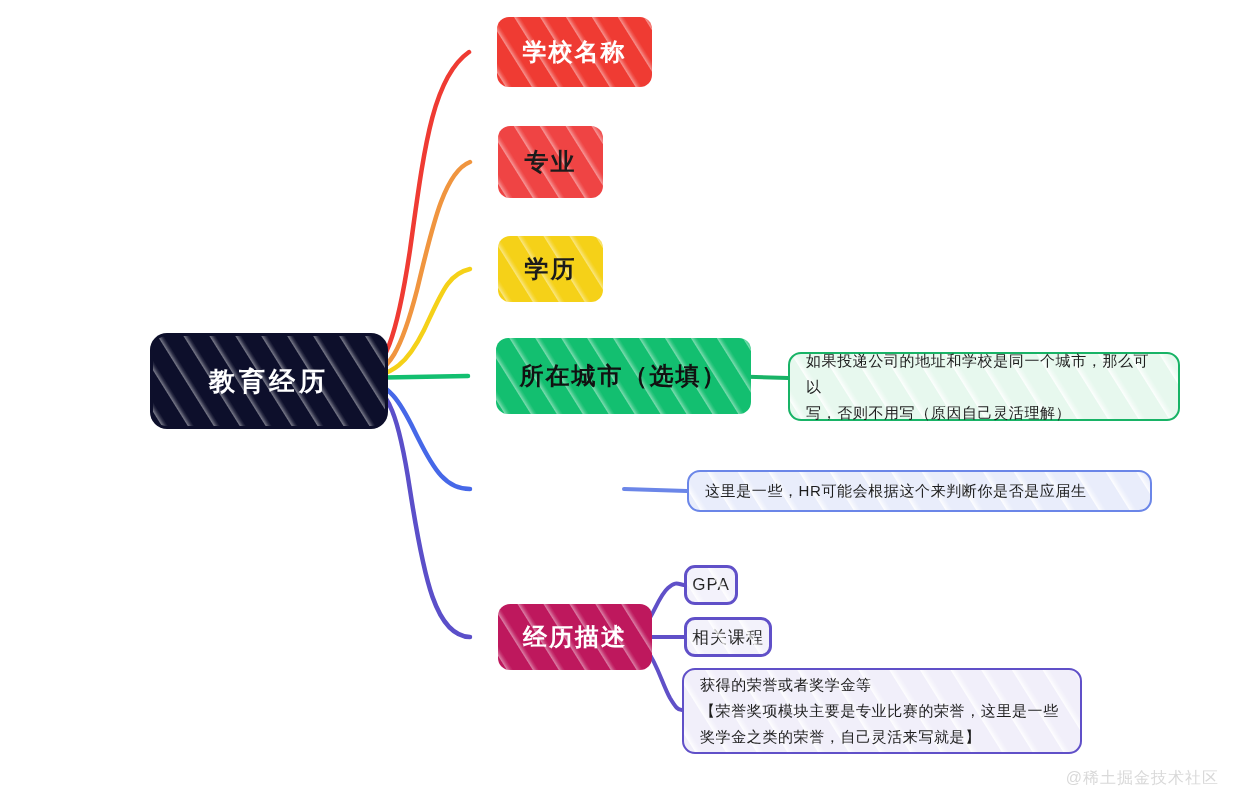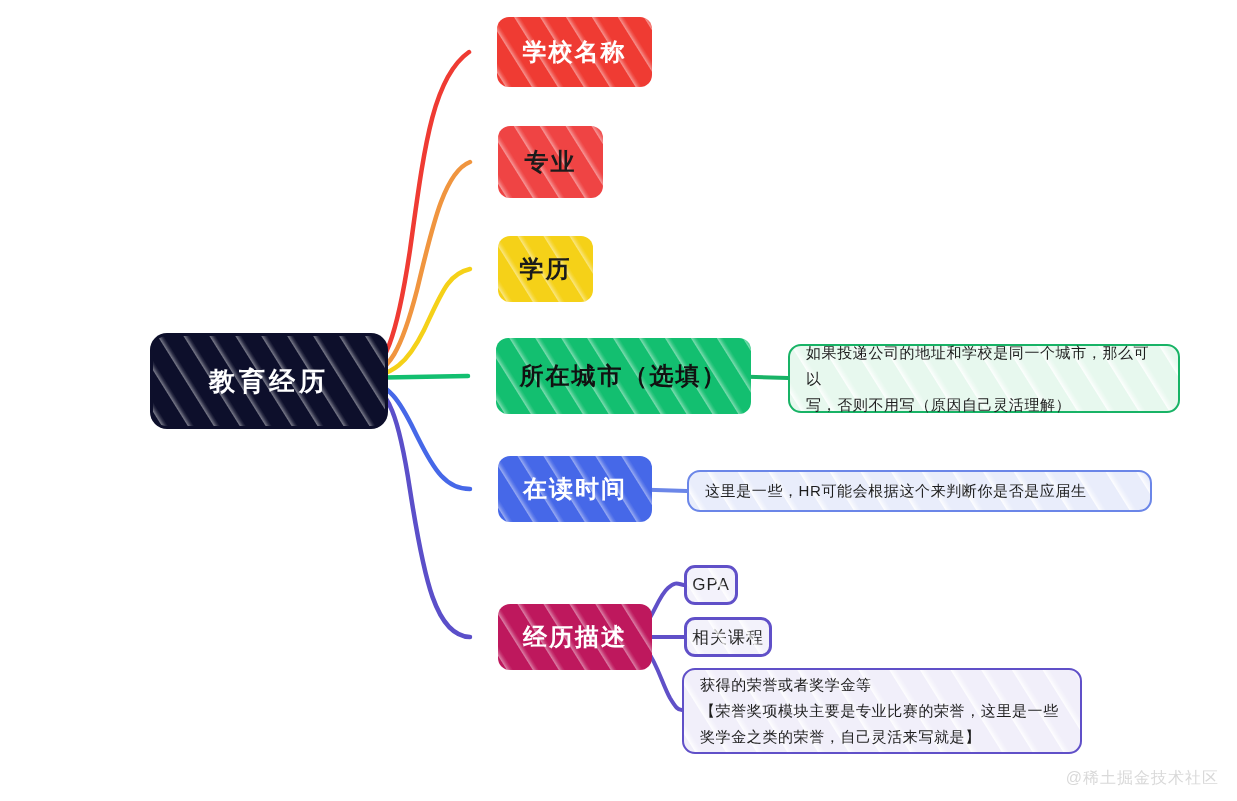--- a/index.html
+++ b/index.html
@@ -62,21 +62,21 @@
     color:#ffffff;
     font-size:26px;font-weight:bold;
     border-radius:14px;
     letter-spacing:4px;
     box-shadow:0 0 0 3px #0d0f2b;
   }
 
   
   #node-school{left:469px;top:17px;width:155px;height:70px;background:#ef3b33;color:#fff;font-size:24px;font-weight:bold;}
   #node-major{left:470px;top:126px;width:105px;height:72px;background:#ef4444;color:#1b1b1b;font-size:24px;font-weight:bold;}
-  #node-degree{left:470px;top:236px;width:95px;height:66px;background:#f5d118;color:#1b1b1b;font-size:24px;font-weight:bold;}
+  #node-degree{left:470px;top:236px;width:105px;height:66px;background:#f5d118;color:#1b1b1b;font-size:24px;font-weight:bold;}
   #node-city{left:468px;top:338px;width:255px;height:76px;background:#13bf70;color:#111;font-size:24px;font-weight:bold;}
   #node-time{left:470px;top:456px;width:154px;height:66px;background:#4668e8;color:#fff;font-size:24px;font-weight:bold;}
   #node-desc{left:470px;top:604px;width:154px;height:66px;background:#be185d;color:#fff;font-size:24px;font-weight:bold;}
 
   
   .subnode{
     position:absolute;box-sizing:border-box;
     display:flex;align-items:center;justify-content:center;
     border-radius:11px;
     background:#f3f2fb;
@@ -95,21 +95,21 @@
     border-radius:13px;
     display:flex;flex-direction:column;justify-content:center;
     padding:9px 16px;
     font-size:15px;
     line-height:26px;
     letter-spacing:.6px;
     color:#1d1d1d;
   }
   .callout .line{position:relative;z-index:3;}
   #callout-city{
-    left:788px;top:344px;width:392px;height:69px;
+    left:788px;top:352px;width:392px;height:69px;
     background:#e7f8ee;border:2.5px solid #18b366;
   }
   #callout-time{
     left:687px;top:470px;width:465px;height:42px;
     background:#e9edfb;border:2.5px solid #6b86e8;
   }
   #callout-honor{
     left:682px;top:668px;width:400px;height:86px;
     background:#f1effa;border:2.5px solid #6050c8;
   }
@@ -164,23 +164,20 @@
   </div>
 
   <div class="node hatch" id="node-degree">
     <span class="lbl">学历</span>
   </div>
 
   <div class="node hatch" id="node-city">
     <span class="lbl">所在城市（选填）</span>
   </div>
 
-  <div class="node hatch" id="node-time">
-    <span class="lbl">在读时间</span>
-  </div>
 
   <div class="node hatch" id="node-desc">
     <span class="lbl">经历描述</span>
   </div>
 
   <div class="subnode hatch-soft" id="node-gpa">
     <span class="lbl">GPA</span>
   </div>
 
   <div class="subnode hatch-soft" id="node-course">

